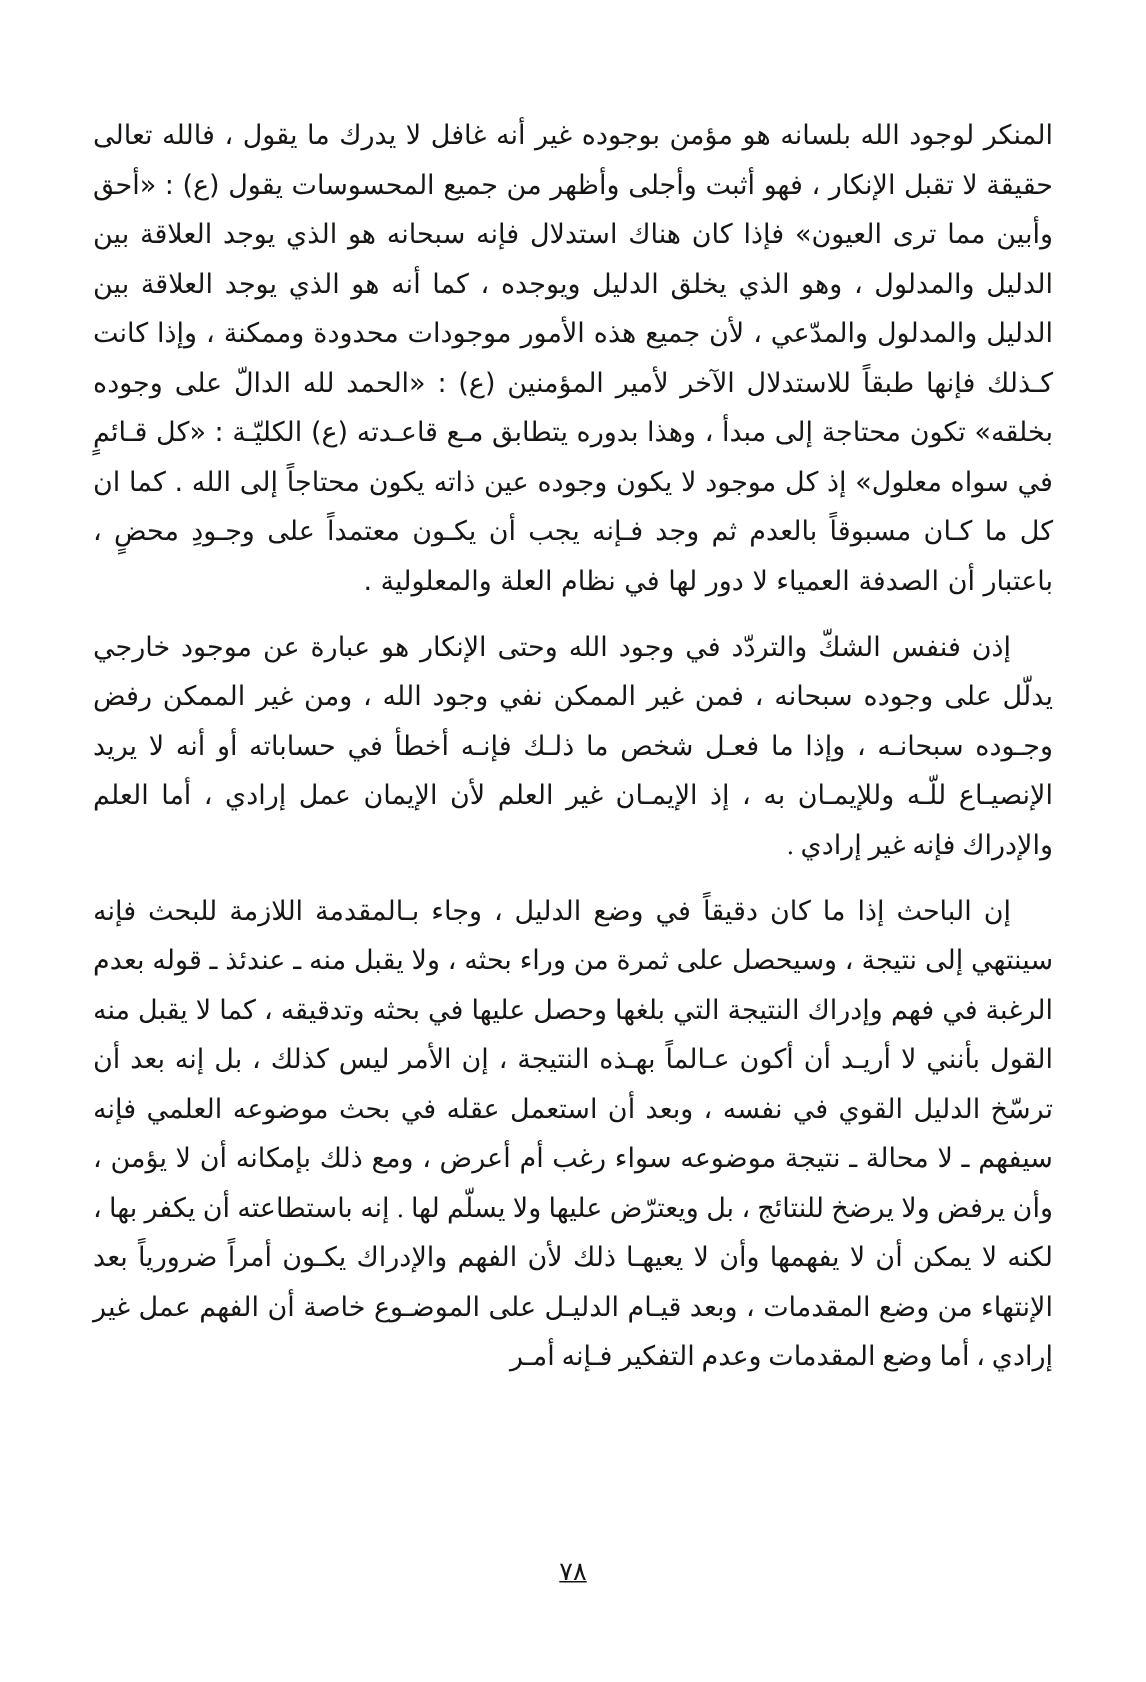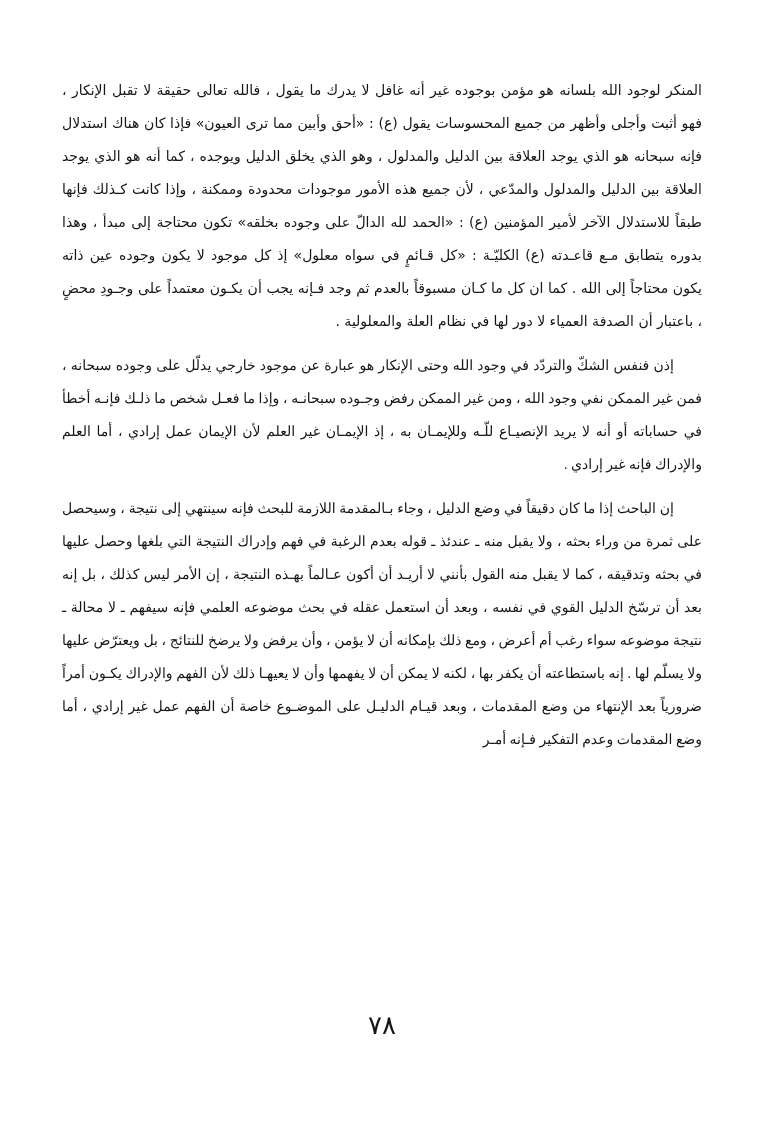--- a/index.html
+++ b/index.html
@@ -17,41 +17,42 @@
     background: #ffffff;
     overflow: hidden;
     direction: rtl;
   }
   .text-block {
     position: absolute;
     top: 74px;
     right: 62px;
     width: 640px;
     color: #171513;
-    font-size: 14px;
+    font-size: 18px;
     line-height: 33px;
     text-align: justify;
   }
   .para {
     margin: 0 0 11px 0;
     padding: 0;
   }
   .para.indented {
     text-indent: 28px;
     font-family: Liberation Serif, serif;
   }
   .page-number {
     position: absolute;
-    top: 1010px;
+    top: 1038px;
     left: 0;
     right: 0;
     text-align: center;
     color: #171513;
-    font-size: 26px;
+    font-size: 17px;
     letter-spacing: 1px;
+    text-decoration: underline;
   }
 </style>
 </head>
 <body>
 
 <div class="page">
   <div class="text-block">
     <p class="para">المنكر لوجود الله بلسانه هو مؤمن بوجوده غير أنه غافل لا يدرك ما يقول ، فالله تعالى حقيقة لا تقبل الإنكار ، فهو أثبت وأجلى وأظهر من جميع المحسوسات يقول (ع) : «أحق وأبين مما ترى العيون» فإذا كان هناك استدلال فإنه سبحانه هو الذي يوجد العلاقة بين الدليل والمدلول ، وهو الذي يخلق الدليل ويوجده ، كما أنه هو الذي يوجد العلاقة بين الدليل والمدلول والمدّعي ، لأن جميع هذه الأمور موجودات محدودة وممكنة ، وإذا كانت كـذلك فإنها طبقاً للاستدلال الآخر لأمير المؤمنين (ع) : «الحمد لله الدالّ على وجوده بخلقه» تكون محتاجة إلى مبدأ ، وهذا بدوره يتطابق مـع قاعـدته (ع) الكليّـة : «كل قـائمٍ في سواه معلول» إذ كل موجود لا يكون وجوده عين ذاته يكون محتاجاً إلى الله . كما ان كل ما كـان مسبوقاً بالعدم ثم وجد فـإنه يجب أن يكـون معتمداً على وجـودِ محضٍ ، باعتبار أن الصدفة العمياء لا دور لها في نظام العلة والمعلولية .</p>
     <p class="para indented">إذن فنفس الشكّ والتردّد في وجود الله وحتى الإنكار هو عبارة عن موجود خارجي يدلّل على وجوده سبحانه ، فمن غير الممكن نفي وجود الله ، ومن غير الممكن رفض وجـوده سبحانـه ، وإذا ما فعـل شخص ما ذلـك فإنـه أخطأ في حساباته أو أنه لا يريد الإنصيـاع للّـه وللإيمـان به ، إذ الإيمـان غير العلم لأن الإيمان عمل إرادي ، أما العلم والإدراك فإنه غير إرادي .</p>
     <p class="para indented">إن الباحث إذا ما كان دقيقاً في وضع الدليل ، وجاء بـالمقدمة اللازمة للبحث فإنه سينتهي إلى نتيجة ، وسيحصل على ثمرة من وراء بحثه ، ولا يقبل منه ـ عندئذ ـ قوله بعدم الرغبة في فهم وإدراك النتيجة التي بلغها وحصل عليها في بحثه وتدقيقه ، كما لا يقبل منه القول بأنني لا أريـد أن أكون عـالماً بهـذه النتيجة ، إن الأمر ليس كذلك ، بل إنه بعد أن ترسّخ الدليل القوي في نفسه ، وبعد أن استعمل عقله في بحث موضوعه العلمي فإنه سيفهم ـ لا محالة ـ نتيجة موضوعه سواء رغب أم أعرض ، ومع ذلك بإمكانه أن لا يؤمن ، وأن يرفض ولا يرضخ للنتائج ، بل ويعترّض عليها ولا يسلّم لها . إنه باستطاعته أن يكفر بها ، لكنه لا يمكن أن لا يفهمها وأن لا يعيهـا ذلك لأن الفهم والإدراك يكـون أمراً ضرورياً بعد الإنتهاء من وضع المقدمات ، وبعد قيـام الدليـل على الموضـوع خاصة أن الفهم عمل غير إرادي ، أما وضع المقدمات وعدم التفكير فـإنه أمـر</p>

